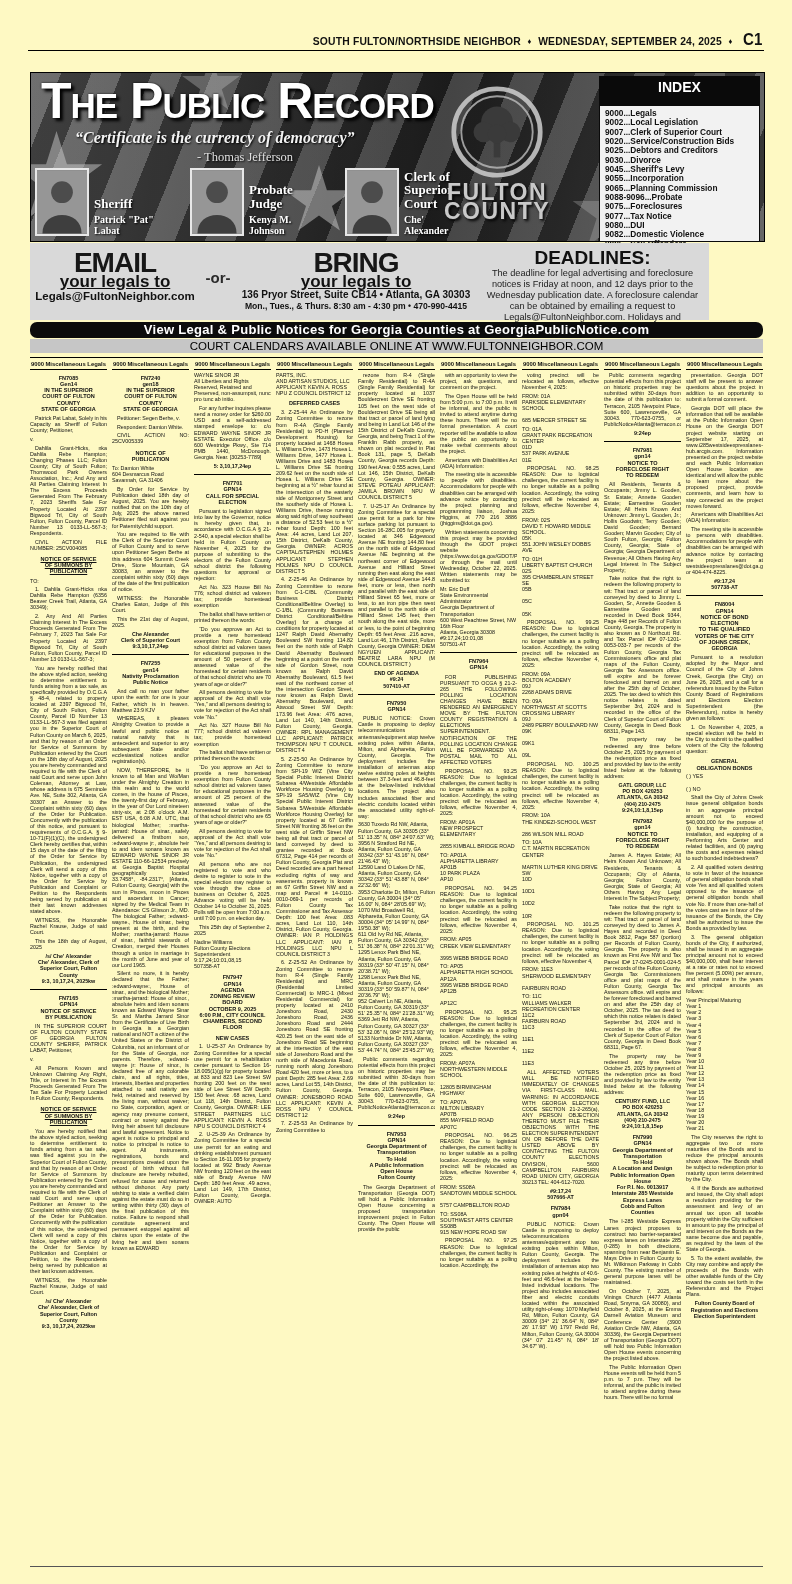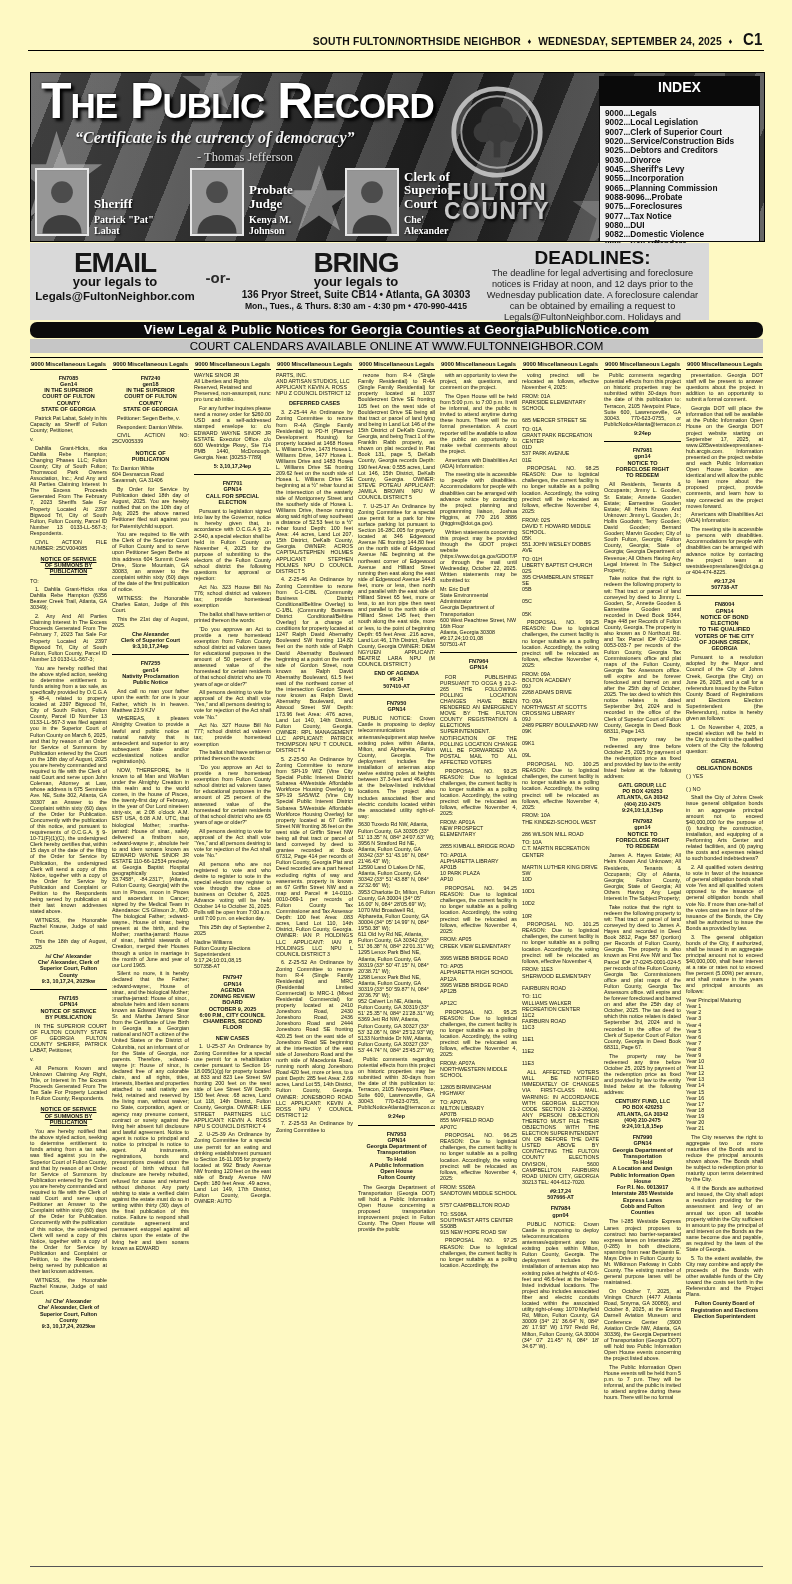--- a/index.html
+++ b/index.html
@@ -33,21 +33,21 @@
   .seal-text{font-size:23px;font-weight:900;letter-spacing:1.5px;line-height:19px;color:#c9c9c9;text-shadow:1px 1px 0 #1c1c1c,2px 2px 3px #000;white-space:pre-line;}
   
   .index{position:absolute;left:599px;top:76px;width:159px;height:164px;background:#f2f2f2;border:1px solid #0a0a0a;}
   .index-title{background:#0a0a0a;color:#fff;text-align:center;font-weight:800;font-size:14px;padding:2px 0 11px;}
   .index-items{padding:3px 5px 0;}
   .idx-item{font-size:8.3px;font-weight:700;line-height:9.35px;white-space:nowrap;}
   
   .contact{position:absolute;left:30px;top:243px;width:679px;height:77px;background:#d9d9d9;display:flex;align-items:flex-start;}
   .c-email{width:170px;text-align:center;padding-top:7px;}
   .cbig{font-size:28px;font-weight:800;line-height:25px;letter-spacing:-1px;color:#171717;}
-  .csub{font-size:13px;font-weight:700;line-height:14px;}
+  .csub{font-size:17px;font-weight:700;line-height:14px;text-decoration:underline;}
   .caddr{font-size:11.5px;font-weight:700;line-height:14px;}
   .c-or{width:36px;padding-top:26px;font-size:15px;font-weight:800;text-align:center;color:#2a2a2a;}
   .c-bring{width:240px;text-align:center;padding-top:7px;}
   .baddr{font-size:10px;font-weight:700;line-height:12px;}
   .bhours{font-size:8.6px;font-weight:700;line-height:11px;}
   .c-dead{flex:1;text-align:center;padding:4px 10px 0;}
   .dtitle{font-size:19px;font-weight:800;line-height:21px;}
   .dtext{font-size:9.2px;line-height:10.9px;color:#222;}
   
   .bar-black{position:absolute;left:30px;top:322px;width:733px;height:16px;background:#0c0c0c;color:#fff;font-weight:700;font-size:13px;text-align:center;line-height:16.5px;letter-spacing:.3px;border-radius:7px;}

